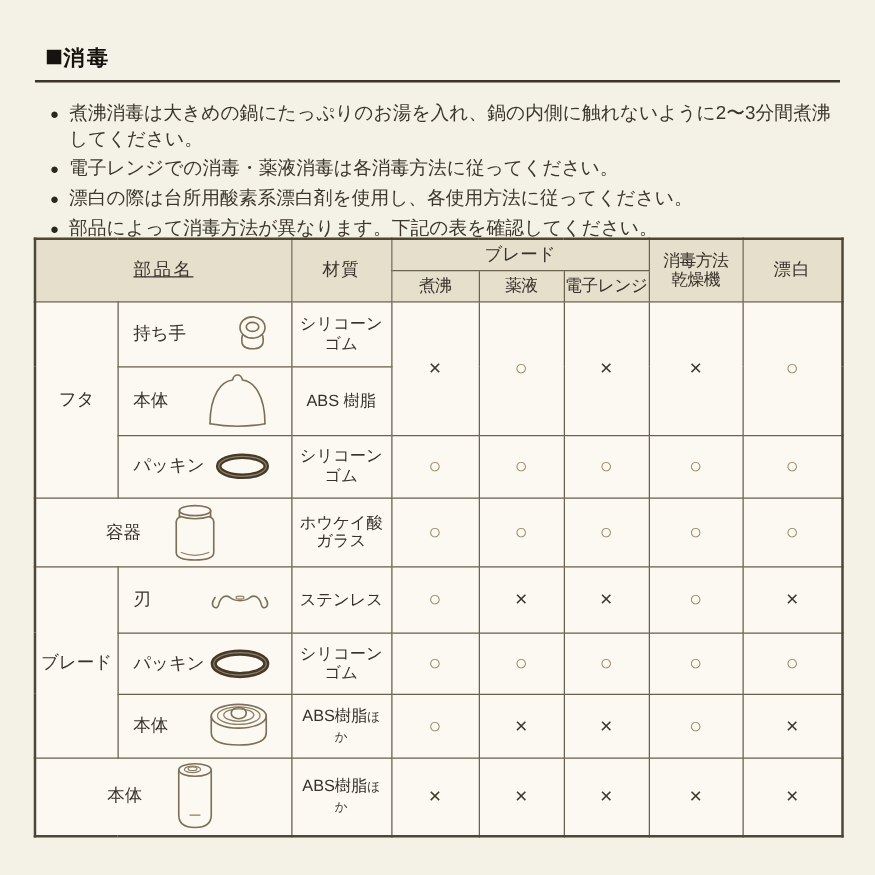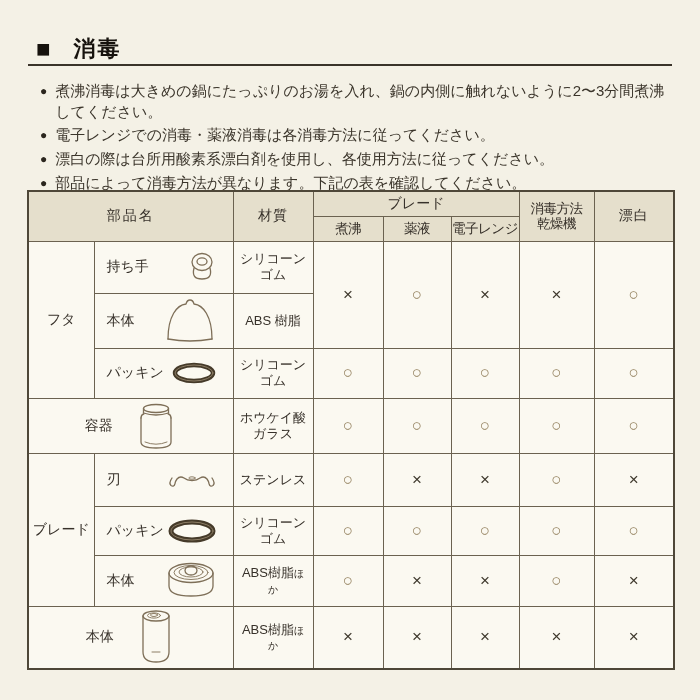--- a/index.html
+++ b/index.html
@@ -4,21 +4,21 @@
 <style>
   html,body{margin:0;padding:0;}
   body{
     width:700px;height:700px;position:relative;
     background:var(--page-bg,#f4f1e6);
     font-family:"Liberation Sans","DejaVu Sans",sans-serif;
     color:var(--ink,#37312a);
   }
   .title-row{position:absolute;left:36px;top:34px;display:flex;align-items:center;}
   .title-marker{font-size:24px;line-height:1;color:#16120d;}
-  .title-text{font-size:22px;font-weight:bold;color:#16120d;letter-spacing:2px;margin-left:23px;}
+  .title-text{font-size:17px;font-weight:bold;color:#16120d;letter-spacing:2px;}
   .rule{position:absolute;left:28px;width:644px;top:64px;height:2px;background:#3a342a;}
   .notes{position:absolute;left:40px;top:81px;width:630px;}
   .note{display:flex;font-size:15px;color:#3b352b;line-height:1.38;margin-bottom:3px;}
   .note .bullet{flex:0 0 auto;margin-right:8px;font-size:12px;padding-top:2px;color:#2b261e;}
   .note .txt{flex:1 1 auto;}
 
   table.parts{
     position:absolute;left:27px;top:190px;
     border-collapse:collapse;table-layout:fixed;width:646px;
     border:2px solid var(--border-dark,#4e4738);
@@ -85,21 +85,21 @@
       <col style="width:139px">
       <col style="width:80px">
     <col style="width:70px">
       <col style="width:68px">
       <col style="width:68px">
     <col style="width:75px">
       <col style="width:80px">
   </colgroup>
   <thead>
     <tr class="rh25">
-      <th colspan="2" rowspan="2" style="letter-spacing:2px;">部品名</th>
+      <th colspan="2" rowspan="2" style="letter-spacing:2px;text-decoration:underline;">部品名</th>
       <th rowspan="2" style="letter-spacing:1px;">材質</th>
       <th colspan="3">ブレード</th>
       <th rowspan="2" class="hdr-2l">
         <span>消毒方法</span>
         <span>乾燥機</span>
       </th>
       <th rowspan="2" style="letter-spacing:1px;">漂白</th>
     </tr>
     <tr class="rh25">
       <th class="sub">煮沸</th>

